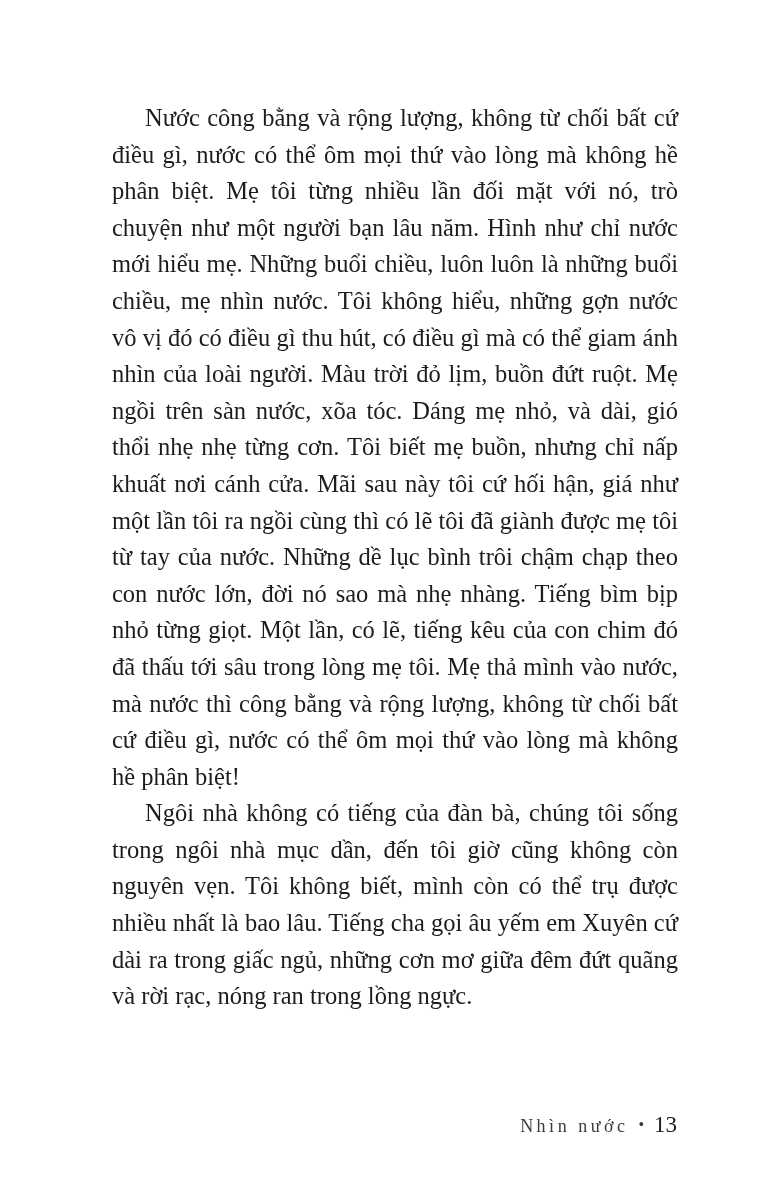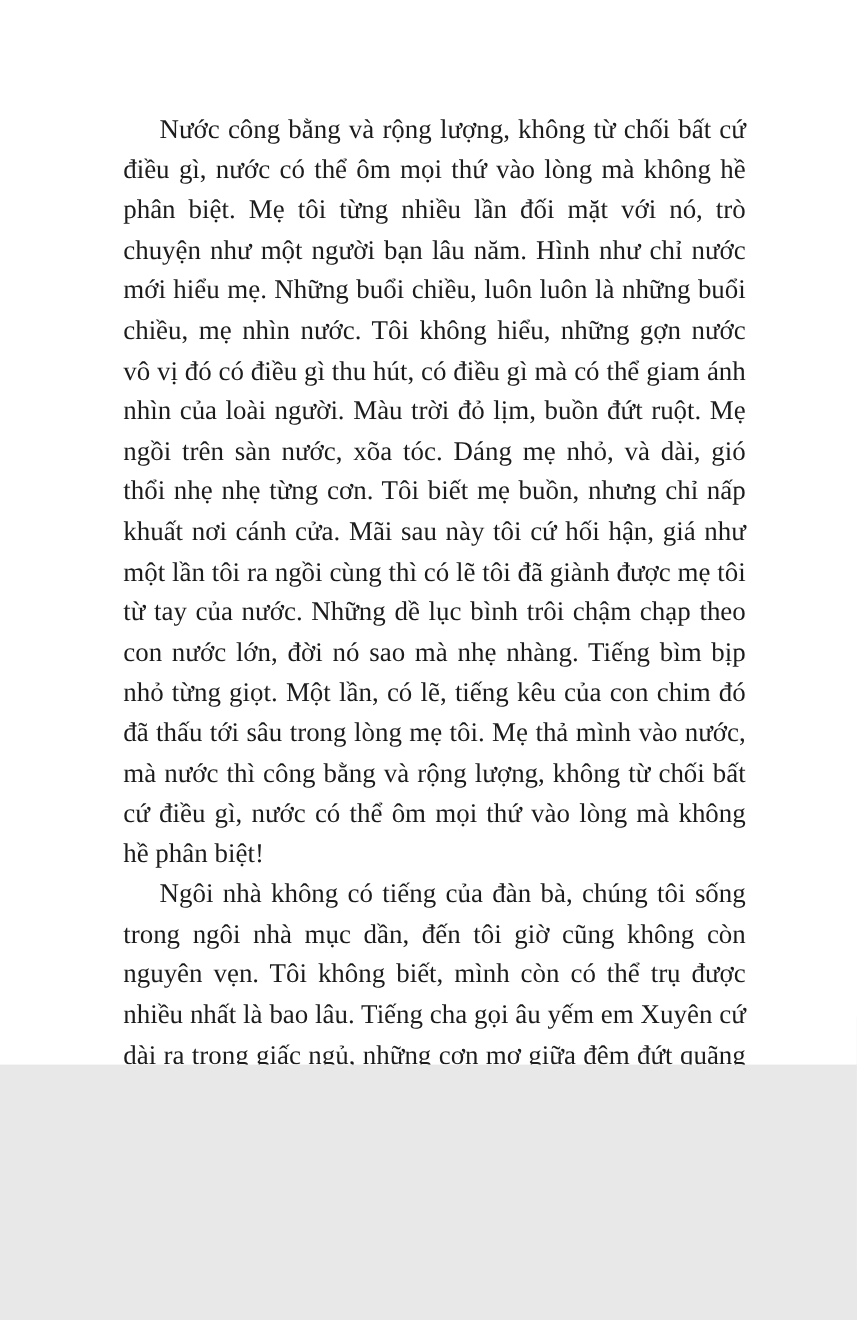--- a/index.html
+++ b/index.html
@@ -3,21 +3,21 @@
 <meta charset="utf-8">
 <style>
   html, body {
     margin: 0;
     padding: 0;
     background: #e8e8e8;
   }
   .page {
     position: relative;
     width: 779px;
-    height: 968px;
+    height: 1200px;
     margin: 0 auto;
     background: #ffffff;
     overflow: hidden;
     font-family: "Liberation Serif", "DejaVu Serif", serif;
     color: #1c1c1c;
   }
   .text-block {
     position: absolute;
     left: 112px;
     top: 100px;
@@ -27,24 +27,25 @@
     text-align: justify;
     text-justify: inter-word;
   }
   .text-block p {
     margin: 0;
     padding: 0;
     text-indent: 33px;
   }
   .page-footer {
     position: absolute;
-    right: 92px;
+    right: 102px;
     top: 1112px;
     display: flex;
     align-items: baseline;
+    gap: 10px;
     color: #2a2a2a;
     margin-left: 32px;
   }
   .chapter-title {
     font-size: 18px;
     letter-spacing: 3.5px;
     color: #3a3a3a;
   }
   .footer-separator {
     font-size: 16px;

